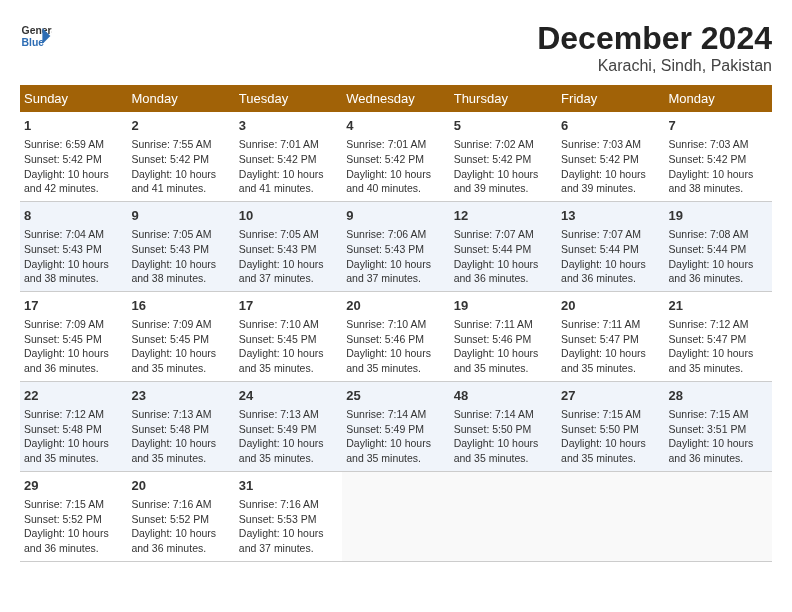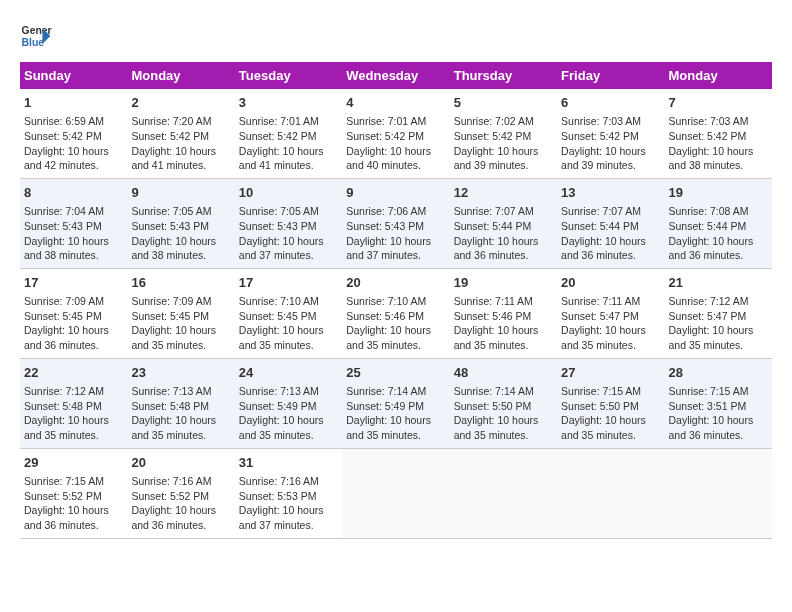--- a/index.html
+++ b/index.html
@@ -37,26 +37,26 @@
       font-size: 16px;
       font-weight: normal;
       color: #444;
     }
     table {
       width: 100%;
       border-collapse: collapse;
       font-size: 11px;
     }
     thead tr th {
-      background-color: #a21caf;
+      background-color: #a16207;
       color: #fff;
       padding: 6px 4px;
       text-align: left;
       font-size: 13px;
-      font-weight: bold;
+      font-weight: normal;
     }
     tbody tr {
       border-bottom: 1px solid #ccc;
     }
     tbody tr:nth-child(odd) {
       background-color: #fff;
     }
     tbody tr:nth-child(even) {
       background-color: #f0f4fa;
     }
@@ -82,38 +82,42 @@
 <body>
 
 <div class="header">
   <div class="logo">
     <svg class="logo-icon" viewBox="0 0 40 40" xmlns="http://www.w3.org/2000/svg">
       <text x="2" y="18" font-size="13" font-weight="bold" fill="#333">General</text>
       <text x="2" y="32" font-size="13" font-weight="bold" fill="#2e6db4">Blue</text>
       <polygon points="28,10 38,20 28,30" fill="#2e6db4"></polygon>
     </svg>
   </div>
+  <div class="title-block">
+    <h1>December 2024</h1>
+    <h2>Karachi, Sindh, Pakistan</h2>
+  </div>
 </div>
 
 <table>
   <thead>
     <tr>
       <th>Sunday</th>
       <th>Monday</th>
       <th>Tuesday</th>
       <th>Wednesday</th>
       <th>Thursday</th>
       <th>Friday</th>
       <th>Monday</th>
     </tr>
   </thead>
   <tbody id="calendar-body">
   <tr>
         <td><span class="day-num">1</span><span>Sunrise: 6:59 AM</span><br><span>Sunset: 5:42 PM</span><br><span>Daylight: 10 hours and 42 minutes.</span></td>
-        <td><span class="day-num">2</span><span>Sunrise: 7:20 AM</span><br><span>Sunset: 5:42 PM</span><br><span>Daylight: 10 hours and 41 minutes.</span></td>
+        <td><span class="day-num">2</span><span>Sunrise: 7:55 AM</span><br><span>Sunset: 5:42 PM</span><br><span>Daylight: 10 hours and 41 minutes.</span></td>
         <td><span class="day-num">3</span><span>Sunrise: 7:01 AM</span><br><span>Sunset: 5:42 PM</span><br><span>Daylight: 10 hours and 41 minutes.</span></td>
         <td><span class="day-num">4</span><span>Sunrise: 7:01 AM</span><br><span>Sunset: 5:42 PM</span><br><span>Daylight: 10 hours and 40 minutes.</span></td>
         <td><span class="day-num">5</span><span>Sunrise: 7:02 AM</span><br><span>Sunset: 5:42 PM</span><br><span>Daylight: 10 hours and 39 minutes.</span></td>
         <td><span class="day-num">6</span><span>Sunrise: 7:03 AM</span><br><span>Sunset: 5:42 PM</span><br><span>Daylight: 10 hours and 39 minutes.</span></td>
         <td><span class="day-num">7</span><span>Sunrise: 7:03 AM</span><br><span>Sunset: 5:42 PM</span><br><span>Daylight: 10 hours and 38 minutes.</span></td>
       </tr>
       <tr>
         <td><span class="day-num">8</span><span>Sunrise: 7:04 AM</span><br><span>Sunset: 5:43 PM</span><br><span>Daylight: 10 hours and 38 minutes.</span></td>
         <td><span class="day-num">9</span><span>Sunrise: 7:05 AM</span><br><span>Sunset: 5:43 PM</span><br><span>Daylight: 10 hours and 38 minutes.</span></td>
         <td><span class="day-num">10</span><span>Sunrise: 7:05 AM</span><br><span>Sunset: 5:43 PM</span><br><span>Daylight: 10 hours and 37 minutes.</span></td>

